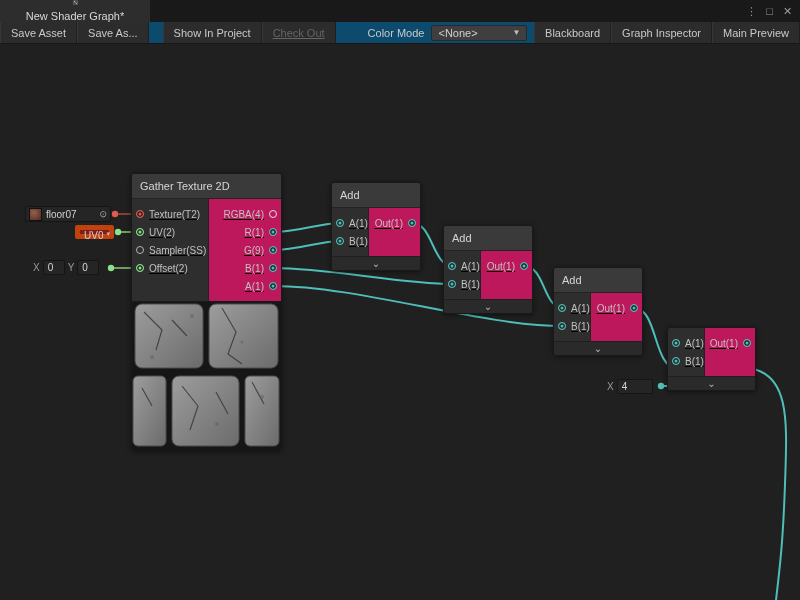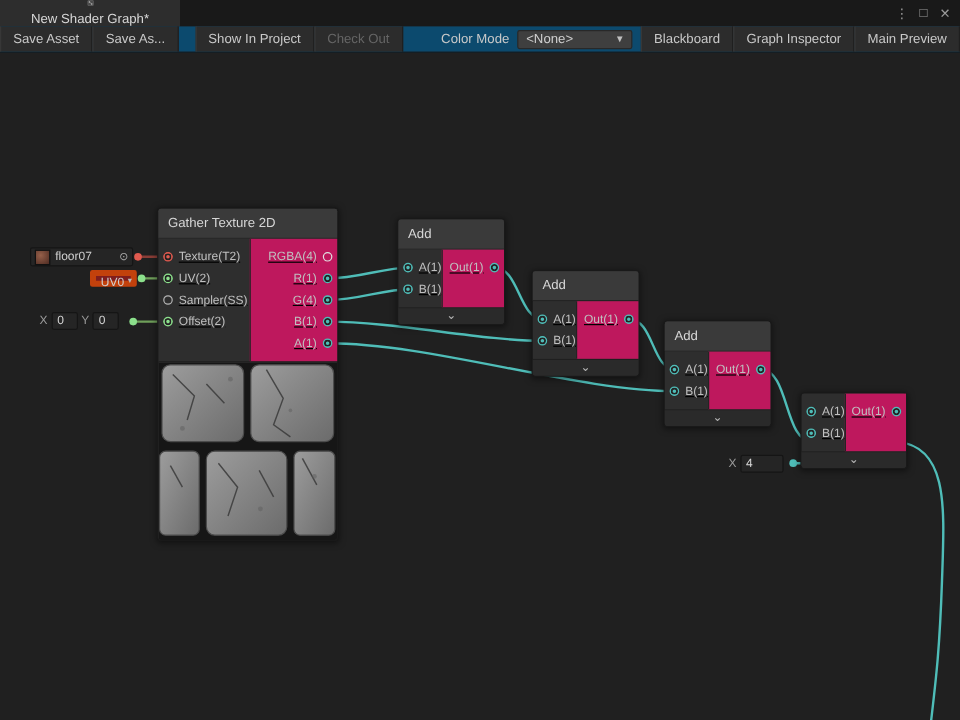--- a/index.html
+++ b/index.html
@@ -10,21 +10,21 @@
   }
   
   .titlebar{position:absolute;top:0;left:0;right:0;height:22px;background:#191919;display:flex;align-items:center;z-index:5;}
   .tab{height:22px;width:150px;background:#2d2d2d;display:flex;align-items:center;gap:5px;padding:0 6px;box-sizing:border-box;flex-direction:column;}
   .tab-title{font-size:11px;color:#d8d8d8;white-space:nowrap;}
   .win-controls{margin-left:auto;display:flex;align-items:center;gap:3px;padding-right:5px;}
   .win-controls span{color:#9a9a9a;font-size:11px;width:15px;text-align:center;}
   
   .toolbar{position:absolute;top:22px;left:0;right:0;height:22px;background:#0c4a6e;border-bottom:1px solid #171717;display:flex;align-items:stretch;font-size:11px;box-sizing:border-box;z-index:5;}
   .tbtn{background:#2c2c2c;border:none;border-left:1px solid #373737;border-right:1px solid #1f1f1f;color:#c9c9c9;font-size:11px;padding:0 10px;font-family:inherit;white-space:nowrap;}
-  .tbtn.disabled{color:#656565;}
+  .tbtn.disabled{color:#656565;text-decoration:underline;}
   .gap-l{margin-left:14px;}
   .cm-label{color:#c9c9c9;align-self:center;margin-left:32px;white-space:nowrap;}
   .dropdown{width:96px;margin-left:7px;align-self:center;height:16px;background:#3f3f3f;border:1px solid #282828;border-radius:2px;display:flex;align-items:center;justify-content:space-between;padding:0 6px;color:#d0d0d0;font-size:11px;box-sizing:border-box;}
   .dropdown .caret{font-size:8px;color:#c0c0c0;}
   .tb-right{margin-left:auto;display:flex;}
   
   .canvas{position:absolute;top:44px;left:0;width:800px;height:556px;background:#202020;}
   .edges{position:absolute;top:0;left:0;z-index:1;}
   
   .node{position:absolute;z-index:2;background:#2e2e2e;border:1px solid #191919;border-radius:3px;box-shadow:0 1px 5px rgba(0,0,0,.5);box-sizing:border-box;}
@@ -135,21 +135,21 @@
       <div class="out-col">
         <div class="prow out">
           <span class="plabel">RGBA(4)</span>
           <span class="port" style="border-color: rgb(224, 224, 224);"></span>
         </div>
         <div class="prow out">
           <span class="plabel">R(1)</span>
           <span class="port" style="border-color: rgb(79, 189, 184); background: rgb(79, 189, 184); box-shadow: rgb(35, 35, 35) 0px 0px 0px 1.5px inset;"></span>
         </div>
         <div class="prow out">
-          <span class="plabel">G(4)</span>
+          <span class="plabel">G(9)</span>
           <span class="port" style="border-color: rgb(79, 189, 184); background: rgb(79, 189, 184); box-shadow: rgb(35, 35, 35) 0px 0px 0px 1.5px inset;"></span>
         </div>
         <div class="prow out">
           <span class="plabel">B(1)</span>
           <span class="port" style="border-color: rgb(79, 189, 184); background: rgb(79, 189, 184); box-shadow: rgb(35, 35, 35) 0px 0px 0px 1.5px inset;"></span>
         </div>
         <div class="prow out">
           <span class="plabel">A(1)</span>
           <span class="port" style="border-color: rgb(79, 189, 184); background: rgb(79, 189, 184); box-shadow: rgb(35, 35, 35) 0px 0px 0px 1.5px inset;"></span>
         </div>

